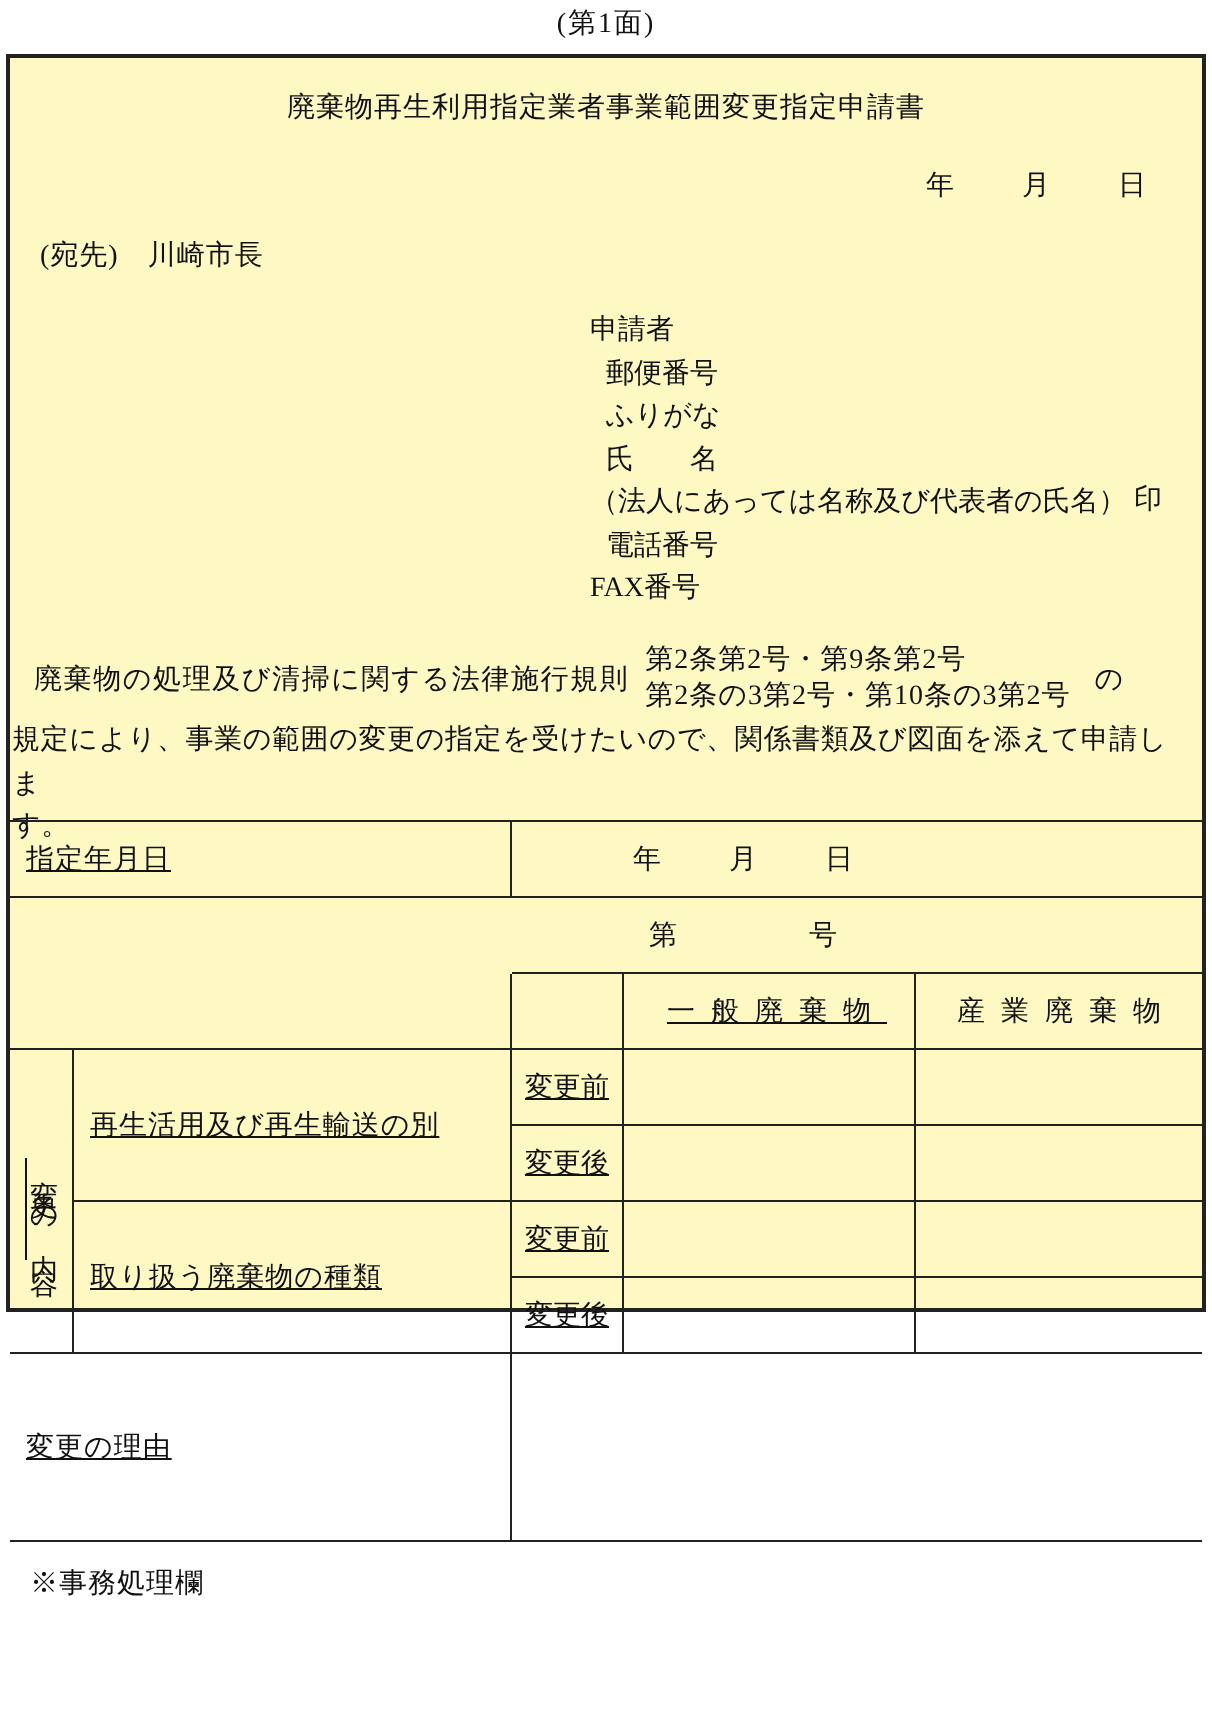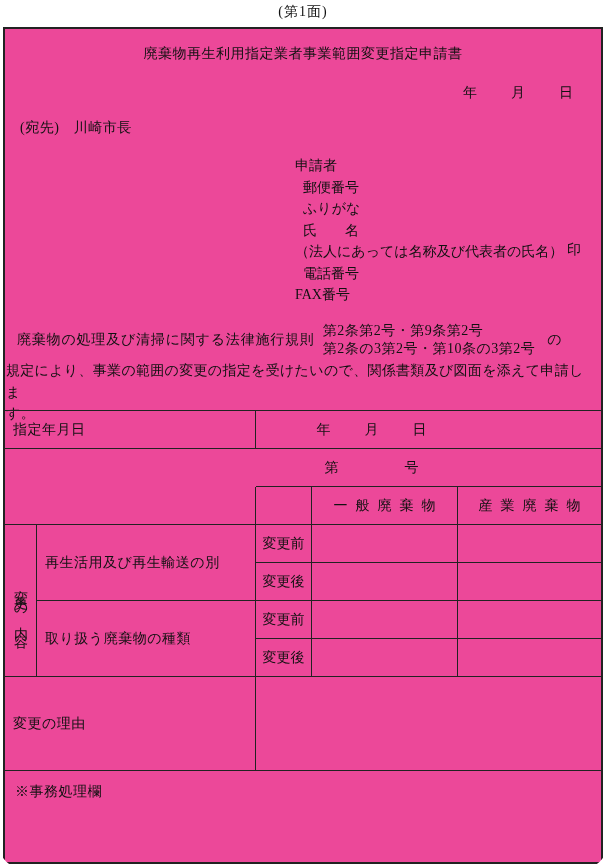--- a/index.html
+++ b/index.html
@@ -2,27 +2,27 @@
 <html><head>
 <meta charset="utf-8">
 <style>
   * { margin:0; padding:0; box-sizing:border-box; }
   html,body { background:#ffffff; }
   body {
     width:606px; height:867px; position:relative;
     font-family:"Liberation Serif","DejaVu Serif",serif;
     color:#111; font-size:14px;
   }
-  .page { position:relative; width:606px; height:867px; background:#fff; overflow:hidden;border-radius:20px; }
+  .page { position:relative; width:606px; height:867px; background:#fff; overflow:hidden; }
 
   .page-label { position:absolute; top:3px; left:0; width:100%; text-align:center; letter-spacing:1px; }
 
   .form-box {
-    position:absolute; top:27px; left:3px; width:600px; height:837px;
-    border:2px solid #222; background:#ec4899;
+    position:absolute; top:27px; left:3px; width:600px; height:629px;
+    border:2px solid #222; background:#fef9c3;
   }
 
   .title { position:absolute; top:16px; left:0; width:100%; text-align:center; letter-spacing:0.5px; }
   .date-line { position:absolute; top:55px; left:0; width:100%; text-align:right; padding-right:26px; letter-spacing:2px; }
   .addressee { position:absolute; top:90px; left:15px; letter-spacing:0.5px; }
 
   .applicant { position:absolute; top:126px; left:290px; line-height:21.5px; white-space:nowrap; }
   .applicant .indent { padding-left:8px; }
   .seal { position:absolute; top:212px; left:562px; }
 
@@ -36,21 +36,21 @@
   }
 
   .form-table {
     position:absolute; top:381px; left:0; width:596px; height:452px;
     display:grid;
     grid-template-columns:32px 219px 56px 146px 143px;
     grid-template-rows:38px 38px 38px 38px 38px 38px 38px 94px 92px;
     border-top:1px solid #222;
   }
   .cell { display:flex; align-items:center; border-color:#222; min-width:0; }
-  .br { border-right:1px solid #222; }
+  .br { border-right:1px solid #222;text-decoration:underline; }
   .bb { border-bottom:1px solid #222; }
   .lbl { padding-left:8px; letter-spacing:0.5px; }
   .ctr { justify-content:center; }
   .val-date { justify-content:center; padding-right:112px; letter-spacing:2px; }
   .hdr { justify-content:center; letter-spacing:8px; padding-left:8px; }
   .vert {
     justify-content:center;
     writing-mode:vertical-rl; letter-spacing:7px; padding-top:8px;
   }
   .admin { align-items:flex-start; padding:12px 0 0 10px; letter-spacing:0.5px; }

